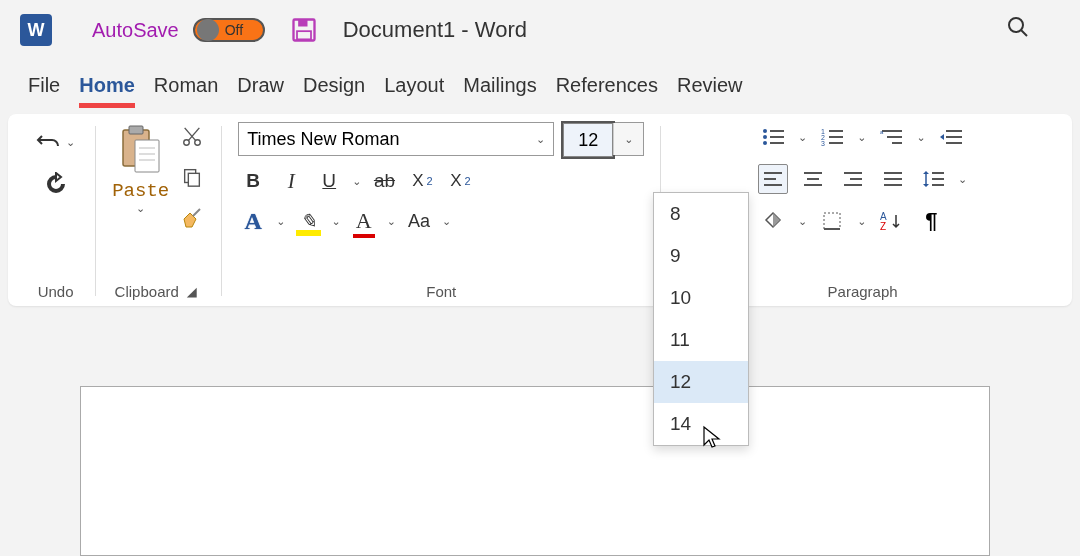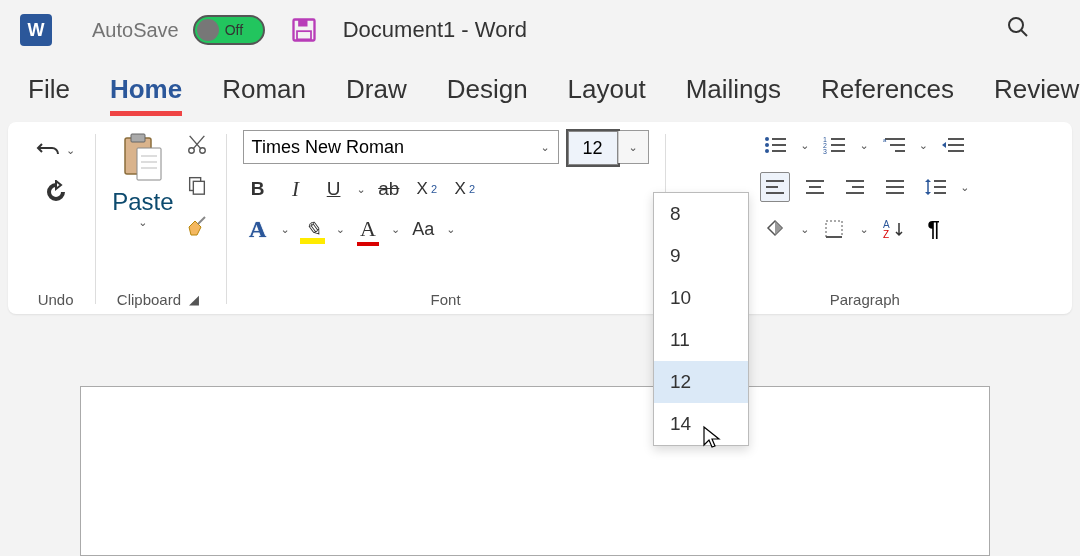--- a/index.html
+++ b/index.html
@@ -1,49 +1,49 @@
 <!DOCTYPE html>
 <html><head>
 <meta charset="utf-8">
 <style>
   * { box-sizing: border-box; margin: 0; padding: 0; font-family: "Segoe UI", Arial, sans-serif; }
   body { background: #f3f3f3; width: 1080px; height: 556px; overflow: hidden; position: relative; }
 
   
   .titlebar { display: flex; align-items: center; height: 60px; padding: 0 20px; }
   .word-icon { width: 32px; height: 32px; background: #2b579a; border-radius: 4px; display: flex; align-items: center; justify-content: center; color: #fff; font-weight: bold; font-size: 18px; }
-  .autosave-label { font-size: 20px; margin-left: 40px; color: #737373; }
-  .toggle { width: 72px; height: 30px; border: 2px solid #555; border-radius: 15px; margin-left: 14px; display: flex; align-items: center; padding: 2px; background: #22c55e; }
+  .autosave-label { font-size: 20px; margin-left: 40px; color: #a21caf; }
+  .toggle { width: 72px; height: 24px; border: 2px solid #555; border-radius: 15px; margin-left: 14px; display: flex; align-items: center; padding: 2px; background: #f97316; }
   .toggle-knob { width: 22px; height: 22px; border-radius: 50%; background: #777; }
   .toggle-text { font-size: 14px; margin-left: 6px; color: #333; }
   .save-icon { width: 30px; height: 30px; margin-left: 24px; display: flex; align-items: center; justify-content: center; }
   .doc-title { font-size: 22px; margin-left: 24px; color: #333; }
   .search-icon { margin-left: auto; margin-right: 30px; font-size: 22px; color: #333; }
 
   
-  .tabs { display: flex; gap: 40px; padding: 14px 28px 6px 28px; font-size: 26px; color: #333; }
+  .tabs { display: flex; gap: 19px; padding: 14px 28px 6px 28px; font-size: 20px; color: #333; }
   .tab { cursor: pointer; padding-bottom: 6px; }
   .tab.active { color: #2b579a; border-bottom: 5px solid #ef4444; font-weight: 600; }
 
   
   .ribbon { background: #fff; margin: 0 8px; border-radius: 8px; display: flex; padding: 8px 14px 6px 14px; box-shadow: 0 1px 2px rgba(0,0,0,0.08); height: 192px; position: relative; }
   .group { display: flex; flex-direction: column; align-items: center; justify-content: space-between; padding: 0 10px; }
   .group-label { font-size: 15px; color: #555; margin-top: 4px; display: flex; align-items: center; gap: 8px; }
   .sep { width: 1px; background: #ddd; margin: 4px 6px; }
 
   
   .undo-col { display: flex; flex-direction: column; gap: 12px; align-items: center; padding-top: 6px; }
   .icon-btn { display: flex; align-items: center; gap: 4px; cursor: pointer; padding: 4px; color: #333; font-size: 22px; }
   .caret { font-size: 11px; color: #555; }
 
   
   .clip-body { display: flex; gap: 10px; align-items: flex-start; }
   .paste-col { display: flex; flex-direction: column; align-items: center; }
   .paste-ico { width: 48px; height: 56px; display: flex; align-items: center; justify-content: center; }
-  .paste-label { font-size: 24px; color: #0c4a6e; margin-top: 2px; }
+  .paste-label { font-size: 19px; color: #a16207; margin-top: 2px; font-family: Liberation Mono, monospace; }
   .clip-side { display: flex; flex-direction: column; gap: 14px; padding-top: 2px; }
   .mini-ico { width: 26px; height: 26px; display: flex; align-items: center; justify-content: center; font-size: 20px; color: #555; }
 
   
   .font-body { display: flex; flex-direction: column; gap: 10px; }
   .font-row { display: flex; gap: 8px; align-items: center; }
   .font-combo { width: 316px; height: 34px; border: 1px solid #999; display: flex; align-items: center; padding: 0 8px; font-size: 18px; background: #fff; justify-content: space-between; }
   .size-combo { width: 50px; height: 34px; border: 1px solid #888; display: flex; align-items: center; justify-content: center; padding: 0 6px; font-size: 18px; background: #eef3fa; outline: 2px solid #555; }
   .size-drop-wrap { display: flex; width: 82px; height: 34px; border: 1px solid #999; background: #fff; }
   .size-drop-btn { width: 30px; display: flex; align-items: center; justify-content: center; border-left: 1px solid #ccc; background: #f6f6f6; }

